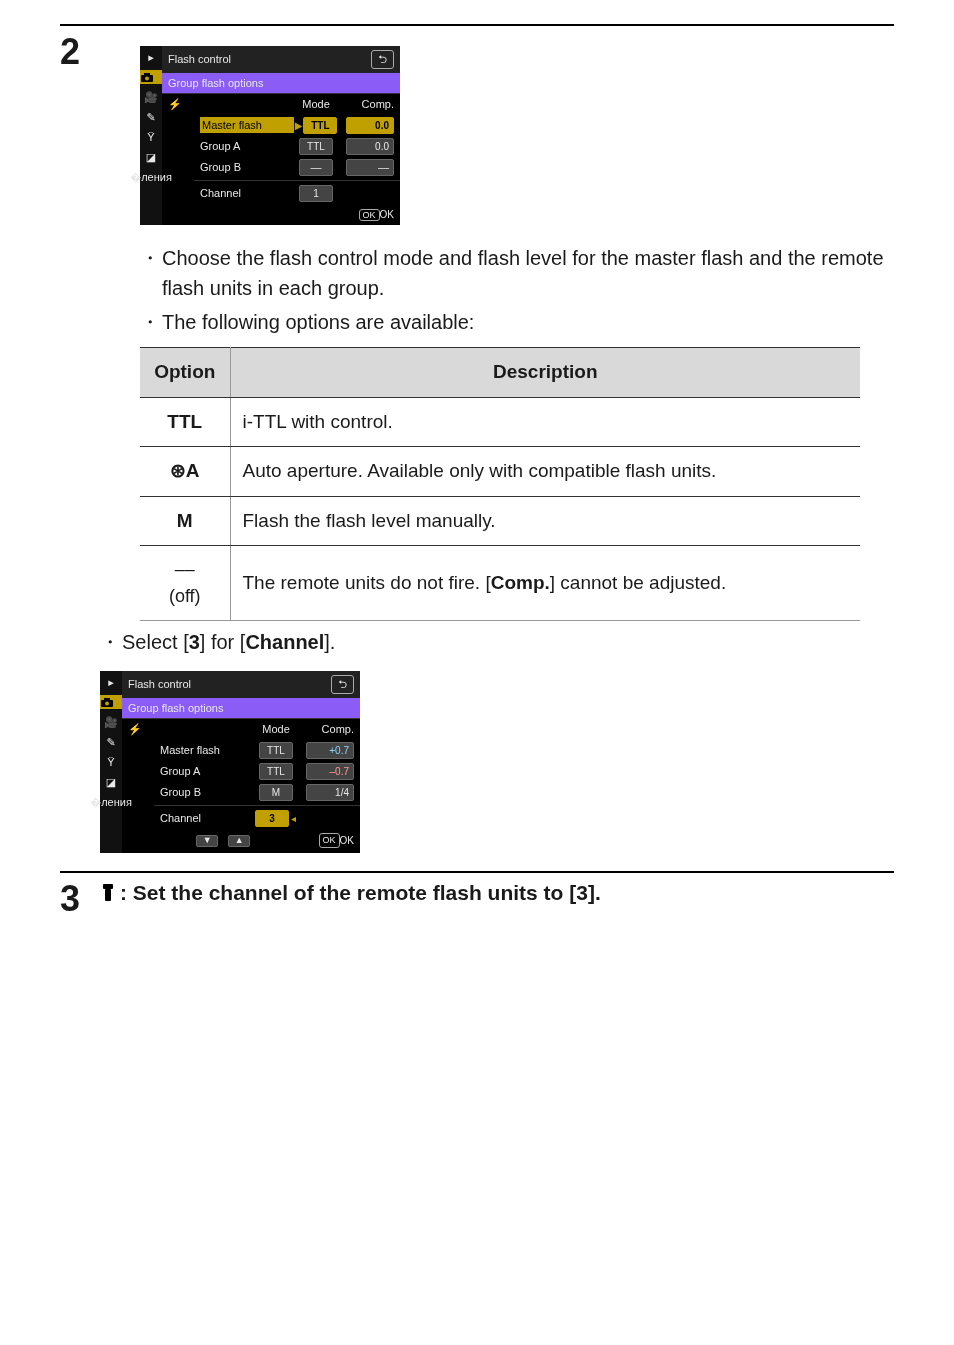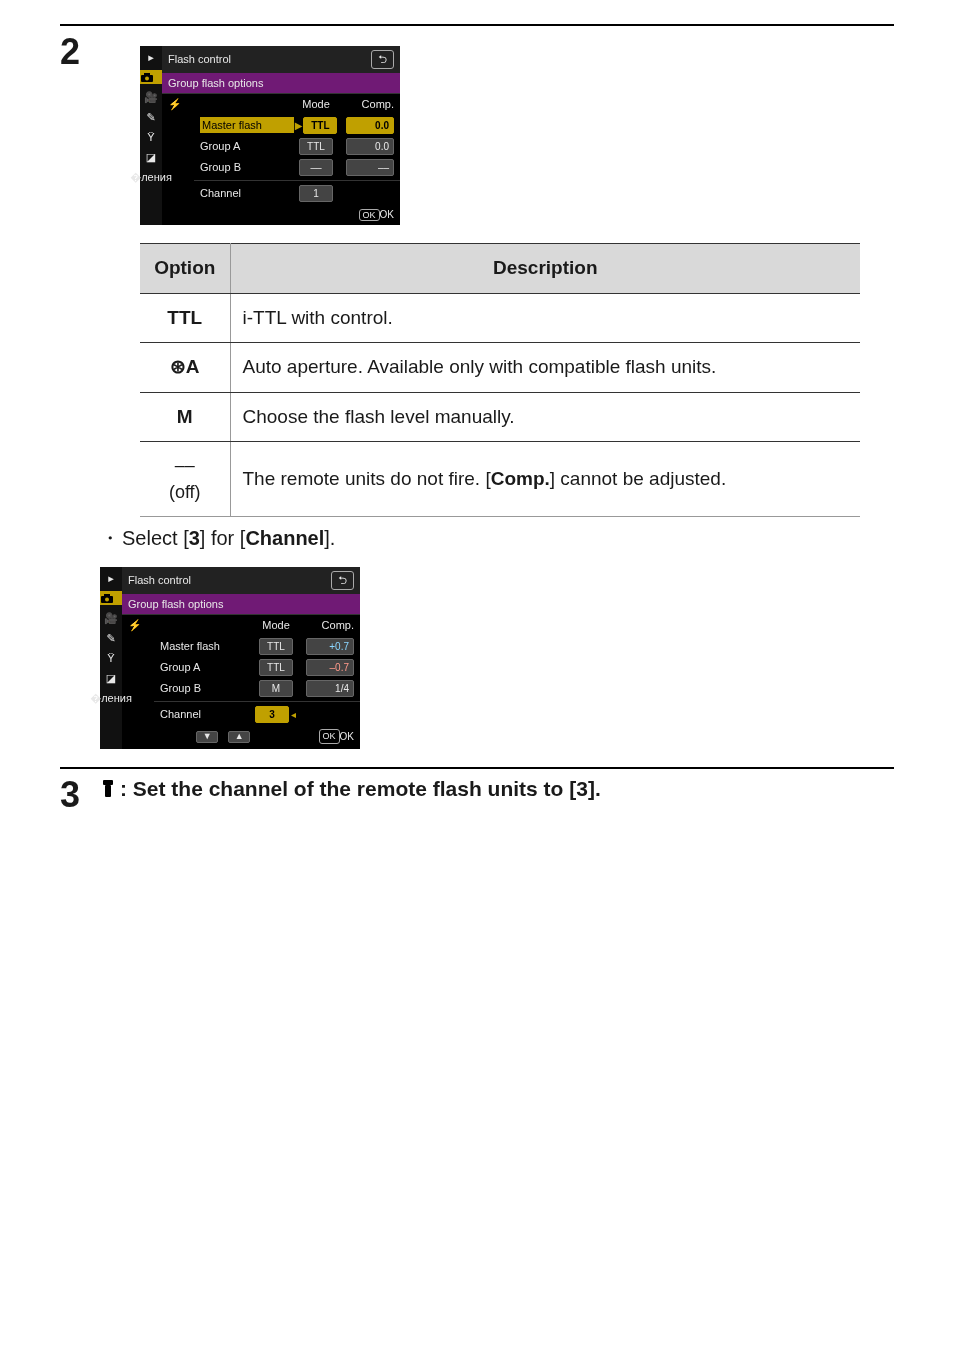--- a/index.html
+++ b/index.html
@@ -39,21 +39,21 @@
     gap: 6px;
   }
   .cam-sidebar span { font-size: 11px; line-height: 1; height: 14px; display:flex; align-items:center; }
   .cam-sidebar .tab-active { background: #c0a000; color: #000; width: 100%; text-align: center; }
   .cam-main { flex: 1; }
   .cam-topbar {
     display: flex; justify-content: space-between; align-items: center;
     padding: 4px 6px; background: #222; gap: 40px;
   }
   .cam-back { border: 1px solid #aaa; border-radius: 3px; padding: 0 6px; font-size: 11px; }
-  .cam-subhead { padding: 2px 6px; background: #701a75; border-bottom: 1px solid #333; }
+  .cam-subhead { padding: 2px 6px; background: #8b5cf6; border-bottom: 1px solid #333; }
   .cam-headrow { display: flex; padding: 2px 6px; }
   .cam-col1 { flex: 1.2; }
   .cam-col2 { width: 44px; text-align: center; }
   .cam-col3 { width: 56px; text-align: right; }
   .cam-row { display: flex; padding: 2px 6px; align-items: center; margin-left: 32px; }
   .cam-row.hl .cam-rowlabel { background: #c0a000; color: #000; padding: 0 2px; }
   .cam-rowlabel { flex: 1.2; }
   .cam-cursor { color: #c0a000; font-size: 10px; margin-right: 1px; }
   .cam-val { background: #444; border: 1px solid #666; border-radius: 2px; display: inline-block; min-width: 34px; text-align: center; font-size: 10px; padding: 0 2px; }
   .cam-val.hl { background: #c0a000; color: #000; border-color: #c0a000; font-weight: 700; }
@@ -147,38 +147,46 @@
           <span class="cam-rowlabel">Channel</span>
           <span class="cam-col2"><span class="cam-val">1</span></span>
           <span class="cam-col3"></span>
         </div>
         <div class="cam-ok">
           <span class="cam-okbtn">OK</span><span>OK</span>
         </div>
       </div>
     </div>
 
+    <div class="bullets">
+      <div class="bullet">
+          <span>Choose the flash control mode and flash level for the master flash and the remote flash units in each group.</span>
+        </div>
+      <div class="bullet">
+          <span>The following options are available:</span>
+        </div>
+    </div>
 
     <table class="opt">
       <tbody>
           <tr>
         <th class="colopt">Option</th>
         <th>Description</th>
       </tr>
       <tr>
         <td class="optcell">TTL</td>
         <td>i-TTL with control.</td>
       </tr>
       <tr>
         <td class="optcell">⊛A</td>
         <td>Auto aperture. Available only with compatible flash units.</td>
       </tr>
       <tr>
         <td class="optcell">M</td>
-        <td>Choose the flash level manually.</td>
+        <td>Flash the flash level manually.</td>
       </tr>
       <tr>
         <td class="optcell">
           <div class="off-glyph">––</div>
           <div class="off-sub">(off)</div>
         </td>
         <td>
           <span>The remote units do not fire. [</span><b>Comp.</b><span>] cannot be adjusted.</span>
         </td>
       </tr>

